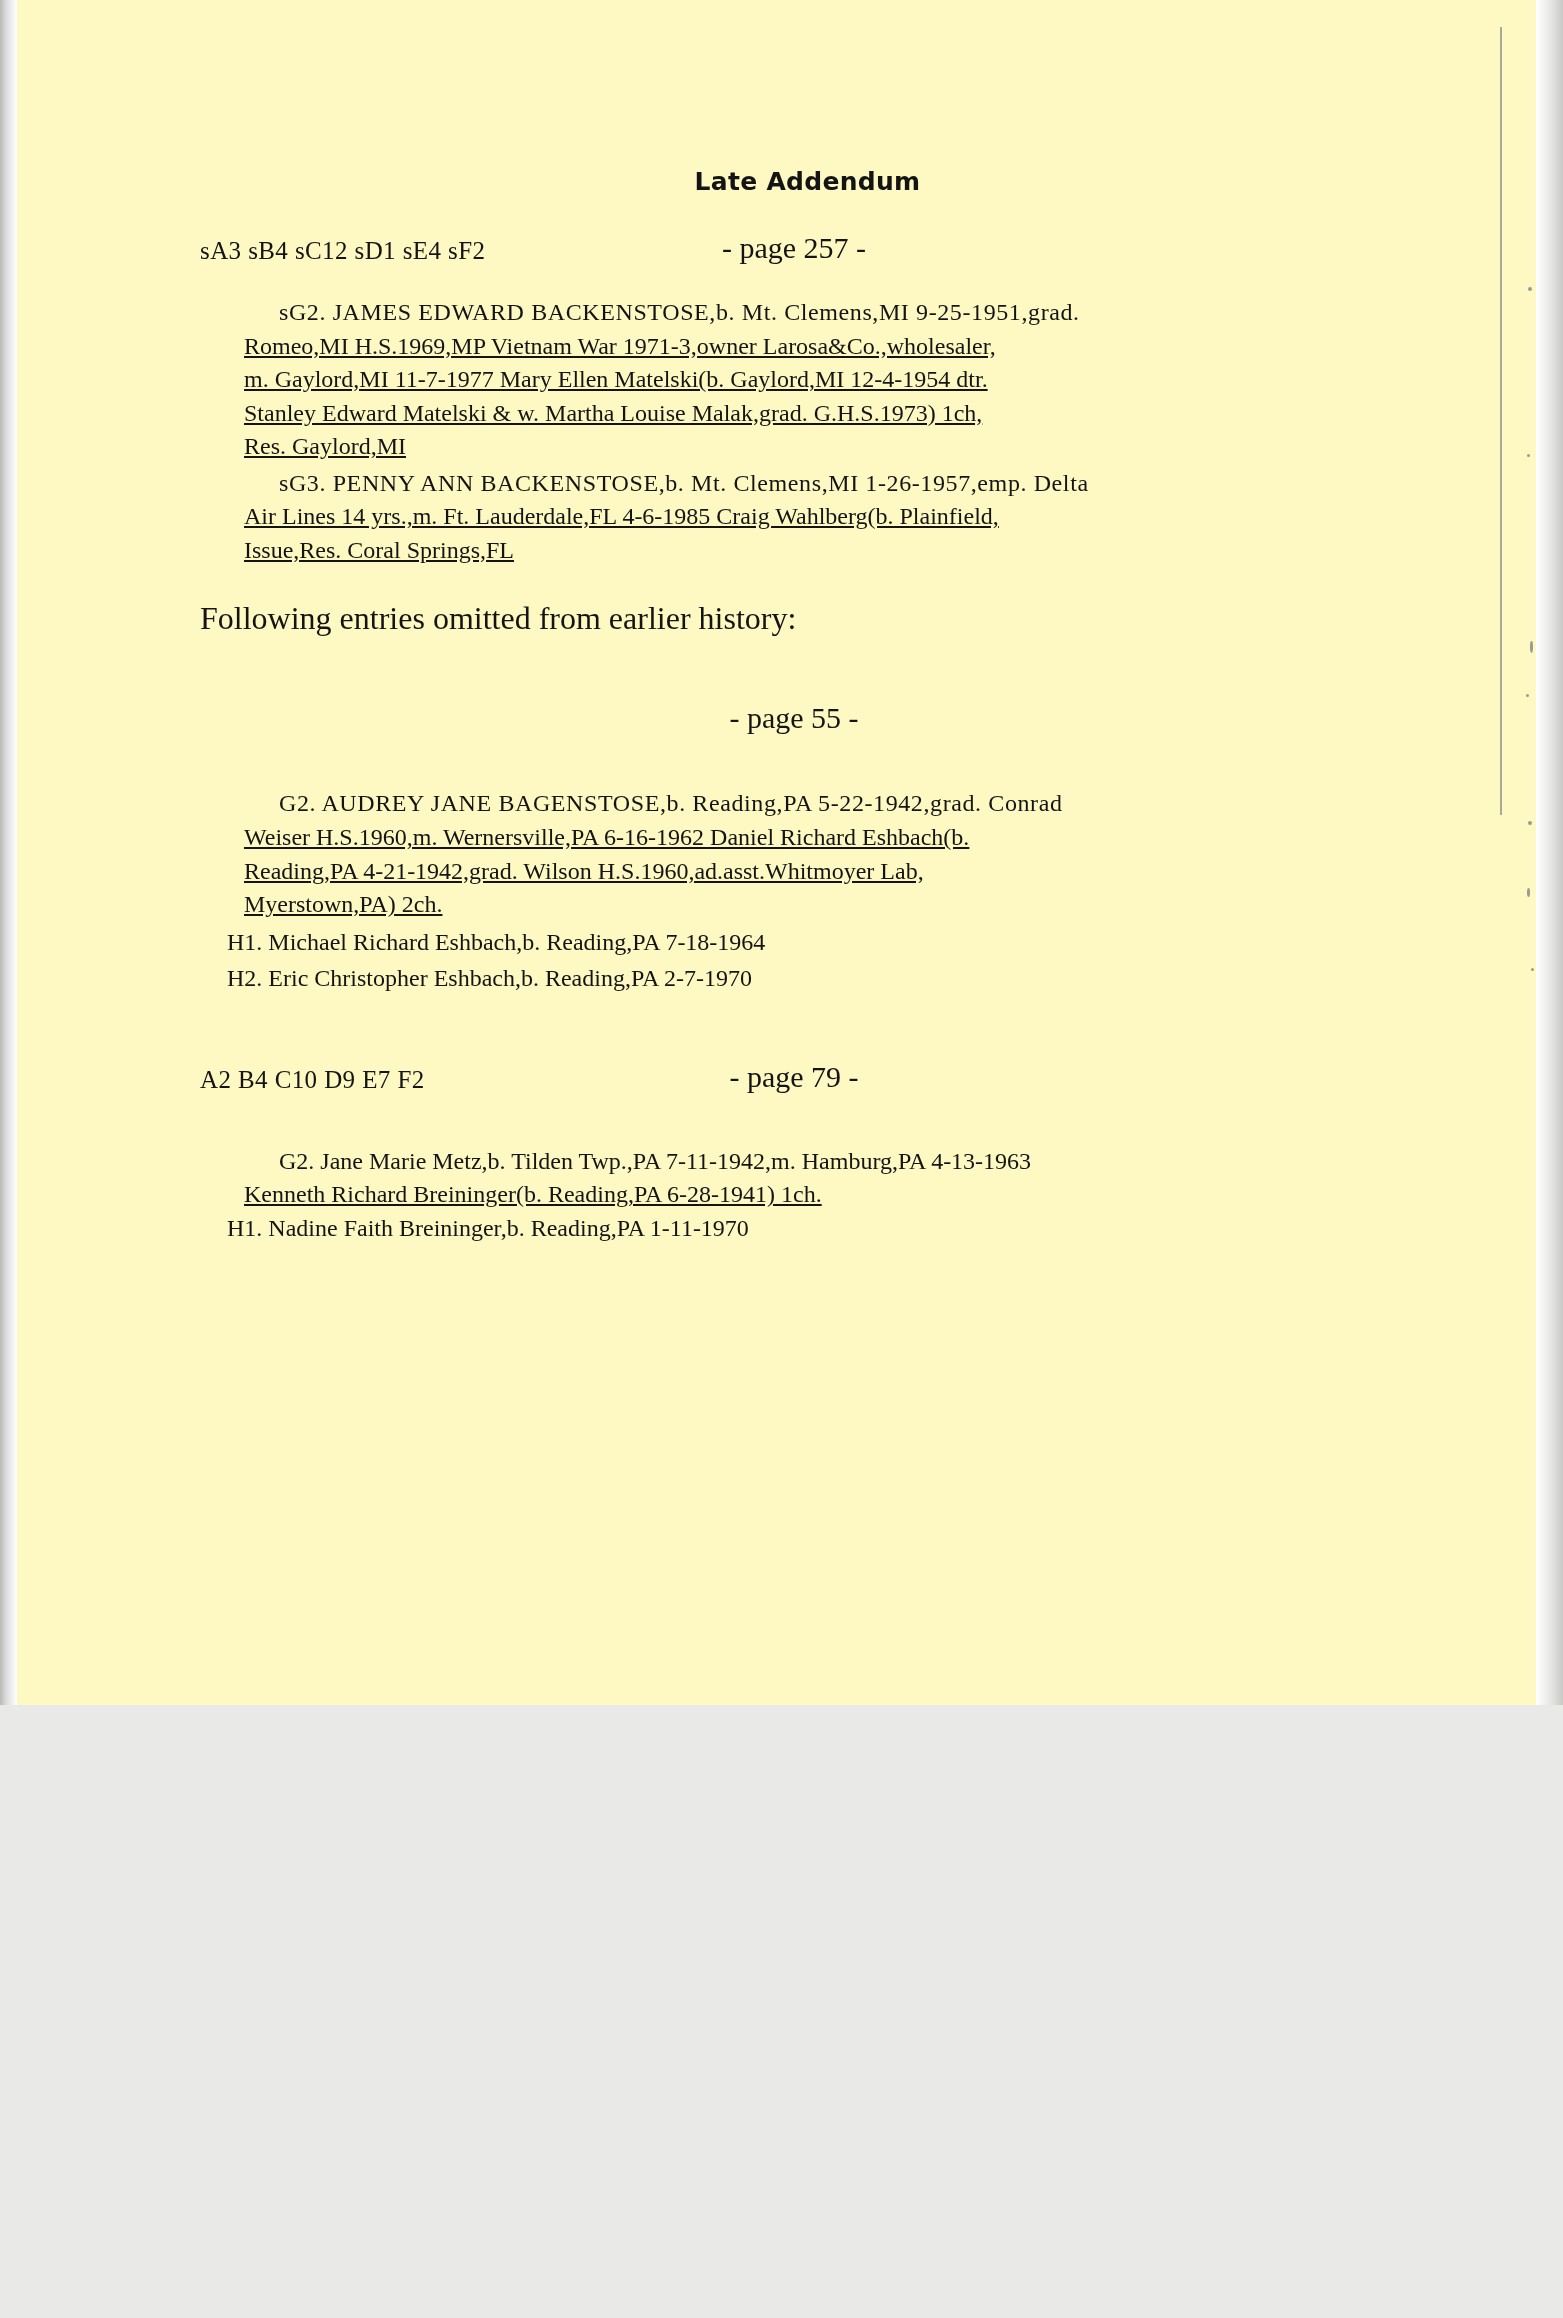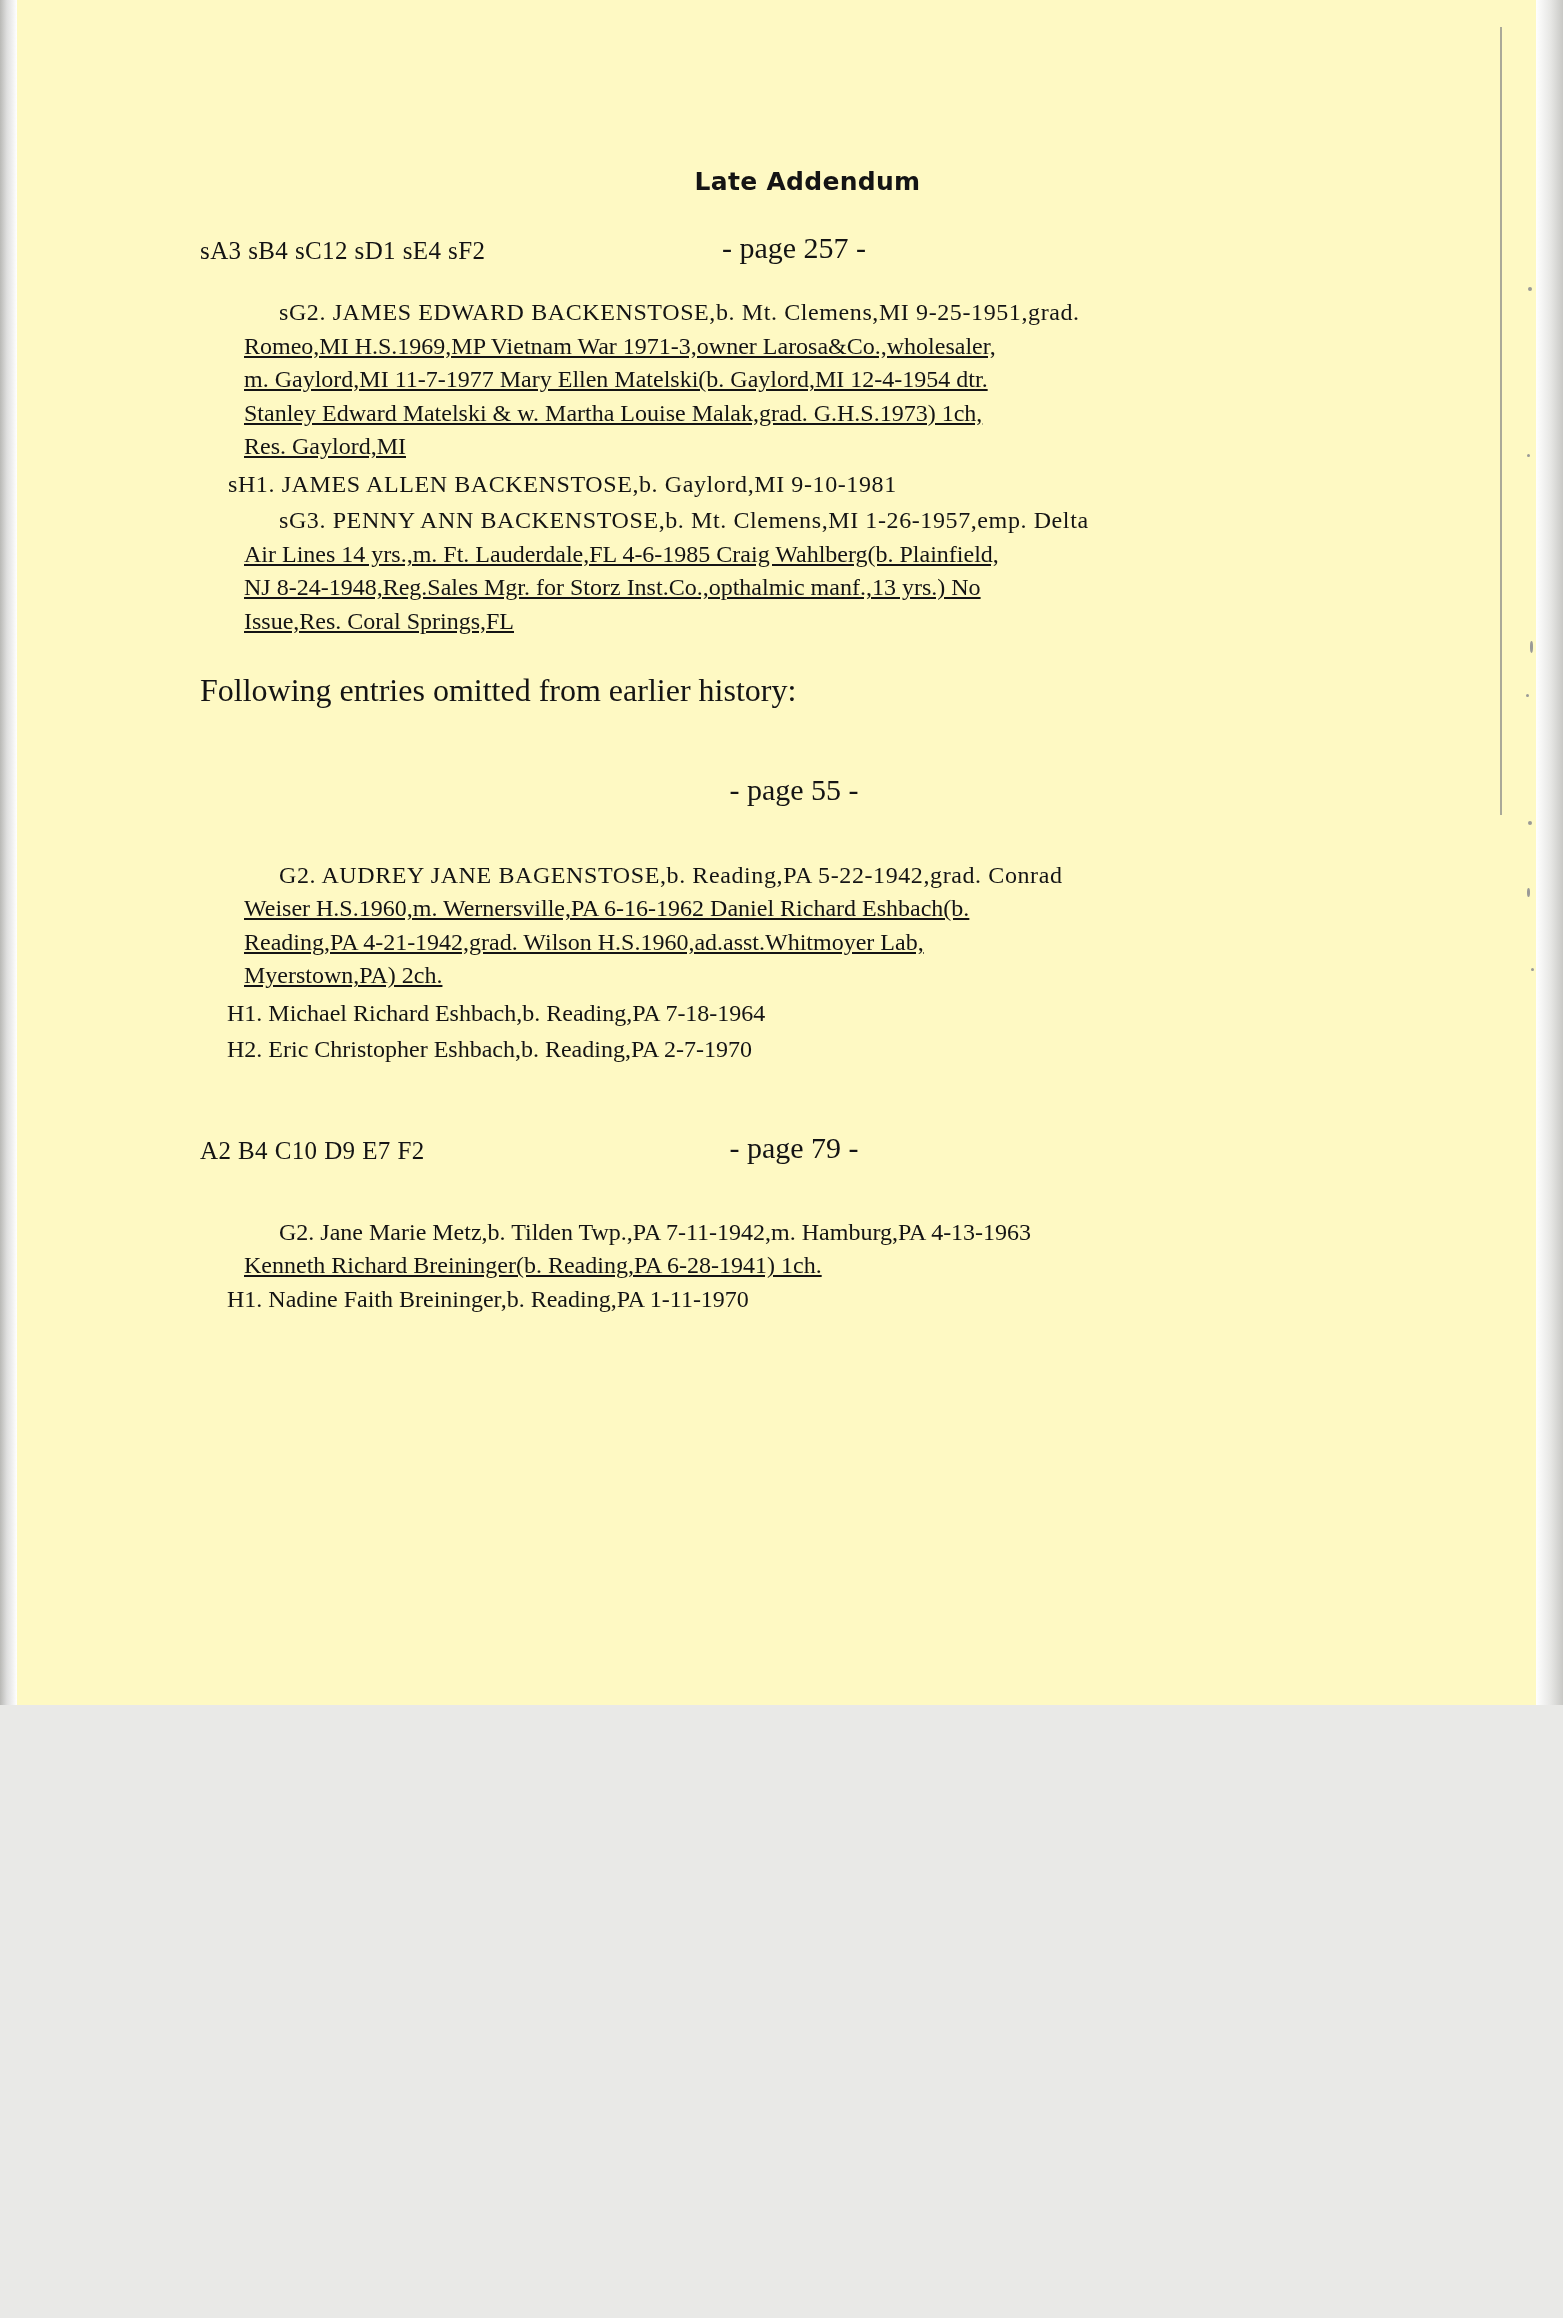--- a/index.html
+++ b/index.html
@@ -143,28 +143,24 @@
       <div class="code-line">sA3 sB4 sC12 sD1 sE4 sF2</div>
 
       <div class="entry">
         <p class="hang caps">sG2.  JAMES  EDWARD  BACKENSTOSE,b. Mt. Clemens,MI 9-25-1951,grad.</p>
         <p class="subline">Romeo,MI H.S.1969,MP Vietnam War 1971-3,owner Larosa&amp;Co.,wholesaler,</p>
         <p class="subline">m. Gaylord,MI 11-7-1977 Mary Ellen Matelski(b. Gaylord,MI 12-4-1954 dtr.</p>
         <p class="subline">Stanley Edward Matelski &amp; w. Martha Louise Malak,grad. G.H.S.1973)  1ch,</p>
         <p class="subline">Res. Gaylord,MI</p>
       </div>
 
-      <div class="entry" style="margin-top:4px;">
-        <p style="padding-left:28px;" class="caps">sH1.  JAMES  ALLEN  BACKENSTOSE,b. Gaylord,MI 9-10-1981</p>
-      </div>
 
       <div class="entry" style="margin-top:2.7px;">
         <p class="hang caps">sG3.  PENNY ANN BACKENSTOSE,b. Mt. Clemens,MI 1-26-1957,emp. Delta</p>
         <p class="subline">Air Lines 14 yrs.,m. Ft. Lauderdale,FL 4-6-1985 Craig Wahlberg(b. Plainfield,</p>
-        <p class="subline">NJ 8-24-1948,Reg.Sales Mgr. for Storz Inst.Co.,opthalmic manf.,13 yrs.)  No</p>
         <p class="subline">Issue,Res. Coral Springs,FL</p>
       </div>
     </div>
 
     <div class="note">Following entries omitted from earlier history:</div>
 
     <div class="block-gap">
       <div class="page-ref" style="margin-top:5.3px;">- page 55 -</div>
 
       <div class="entry" style="margin-top:52px;">

